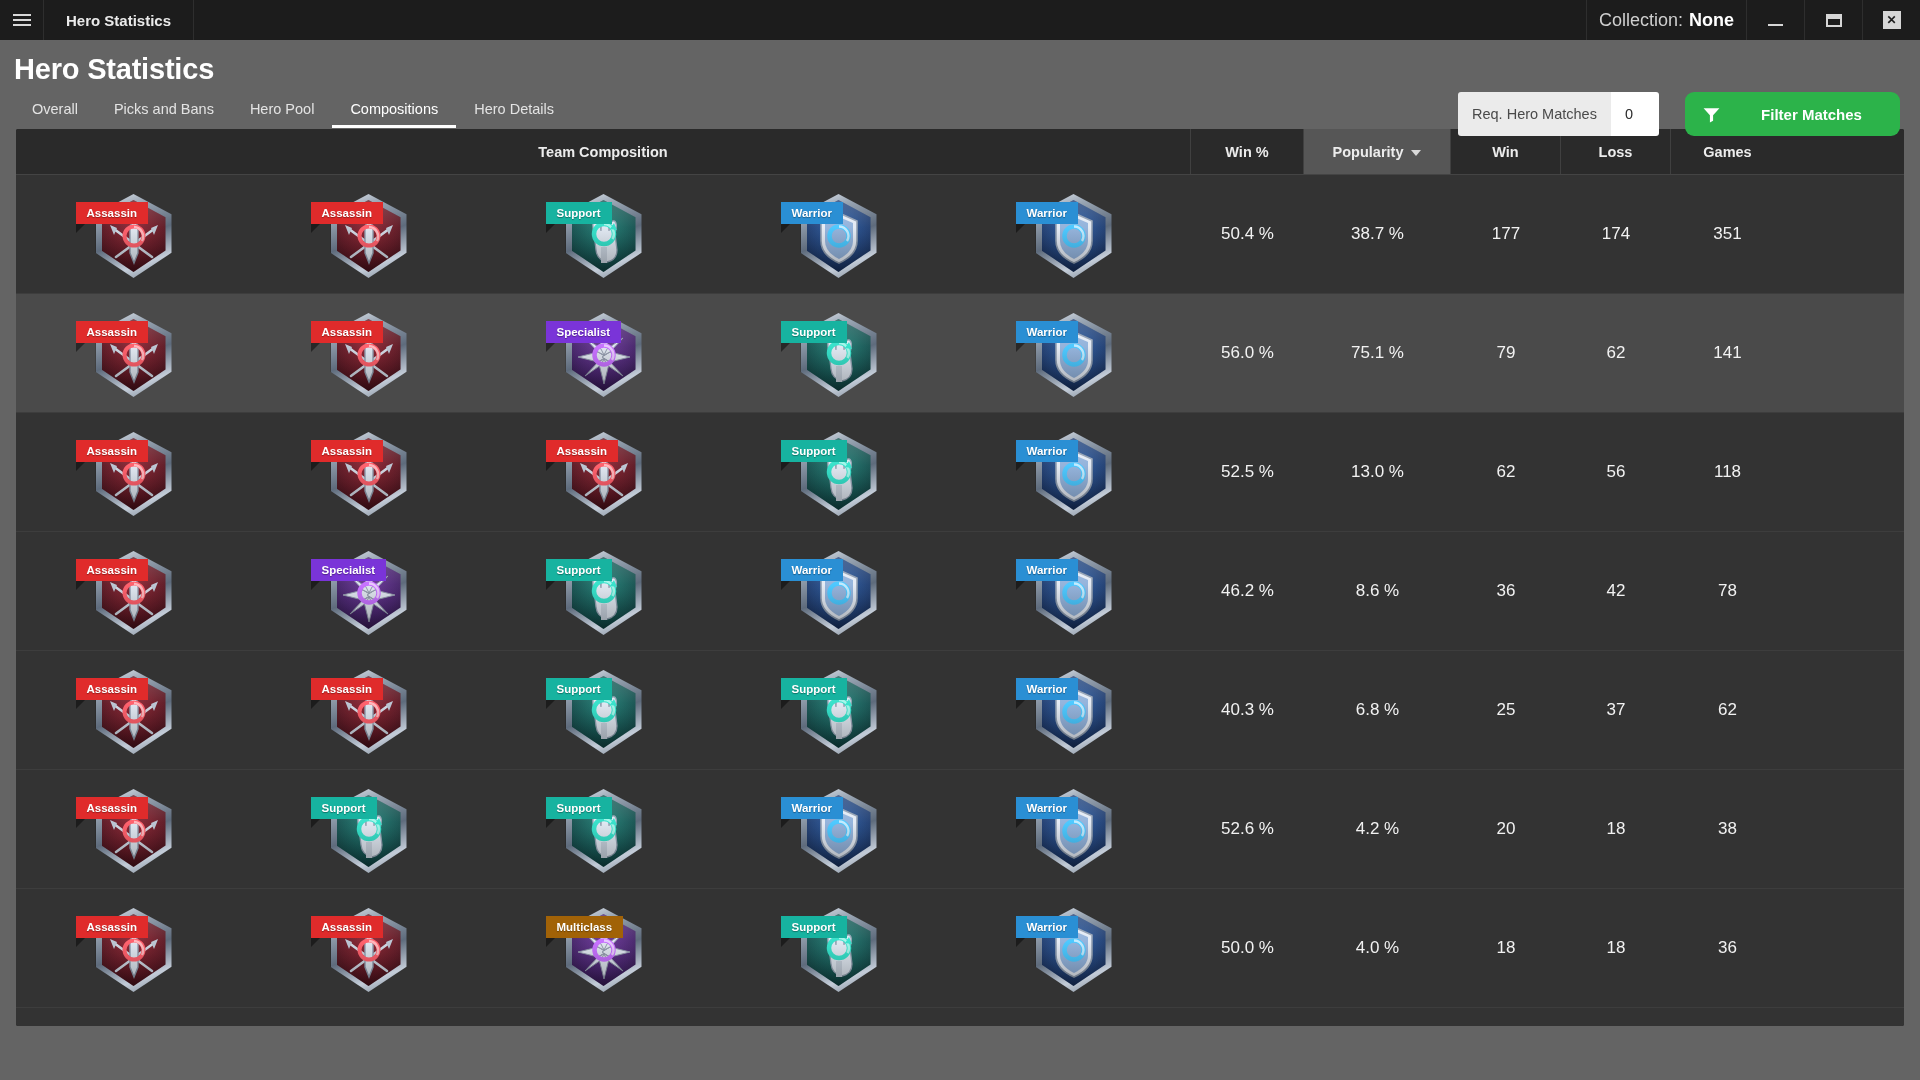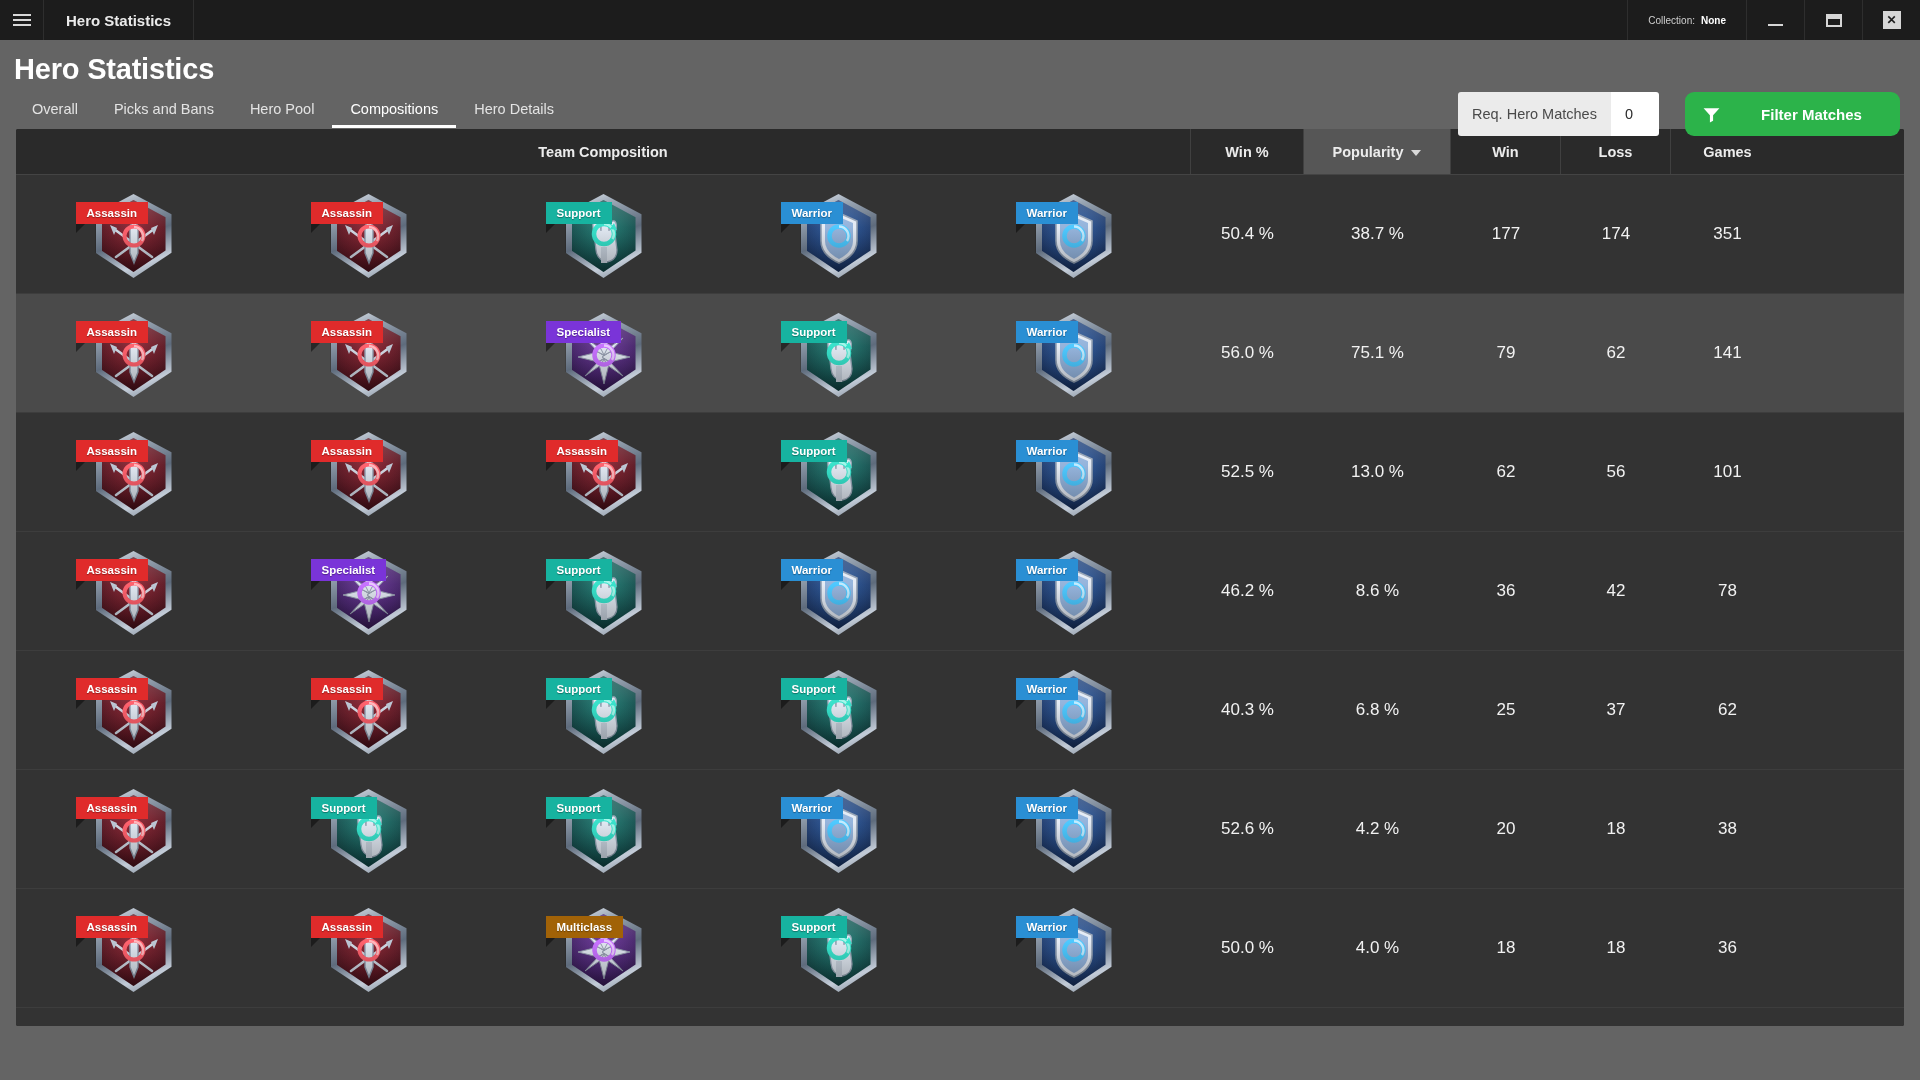--- a/index.html
+++ b/index.html
@@ -41,22 +41,22 @@
     padding: 0 22px;
     font-size: 15px;
     font-weight: bold;
     color: #eaeaea;
     border-right: 1px solid #2e2e2e;
   }
   .tb-spacer { flex: 1; }
   .tb-collection {
     display: flex;
     align-items: center;
-    padding: 0 20px;
-    font-size: 10px;
+    padding: 0 12px;
+    font-size: 18px;
     color: #cfcfcf;
     border-left: 1px solid #2e2e2e;
     gap: 6px;
   }
   .tb-collection b { color: #ffffff; font-weight: bold; }
   .tb-winbtn {
     width: 58px;
     display: flex;
     align-items: center;
     justify-content: center;
@@ -713,21 +713,21 @@
                 <div class="hex gloss"></div>
               </div>
               <div class="rolelabel" style="background: rgb(42, 143, 212);">Warrior</div>
             </div>
           </div>
         </div>
         <div class="num-cell col-win">52.5 %</div>
         <div class="num-cell col-pop">13.0 %</div>
         <div class="num-cell col-w">62</div>
         <div class="num-cell col-l">56</div>
-        <div class="num-cell col-g">101</div>
+        <div class="num-cell col-g">118</div>
       </div>
       <div class="trow odd">
         <div class="comp-cell">
           <div class="hero-slot">
             <div class="hero">
               <div class="hexwrap">
                 <div class="hex frame"></div>
                 <div class="hex inner" style="background: radial-gradient(circle at 50% 40%, rgb(142, 34, 48) 0%, rgb(92, 20, 32) 55%, rgb(42, 10, 17) 100%);"></div>
                 <div class="emblem">
                   <svg viewBox="0 0 60 66" aria-hidden="true">

